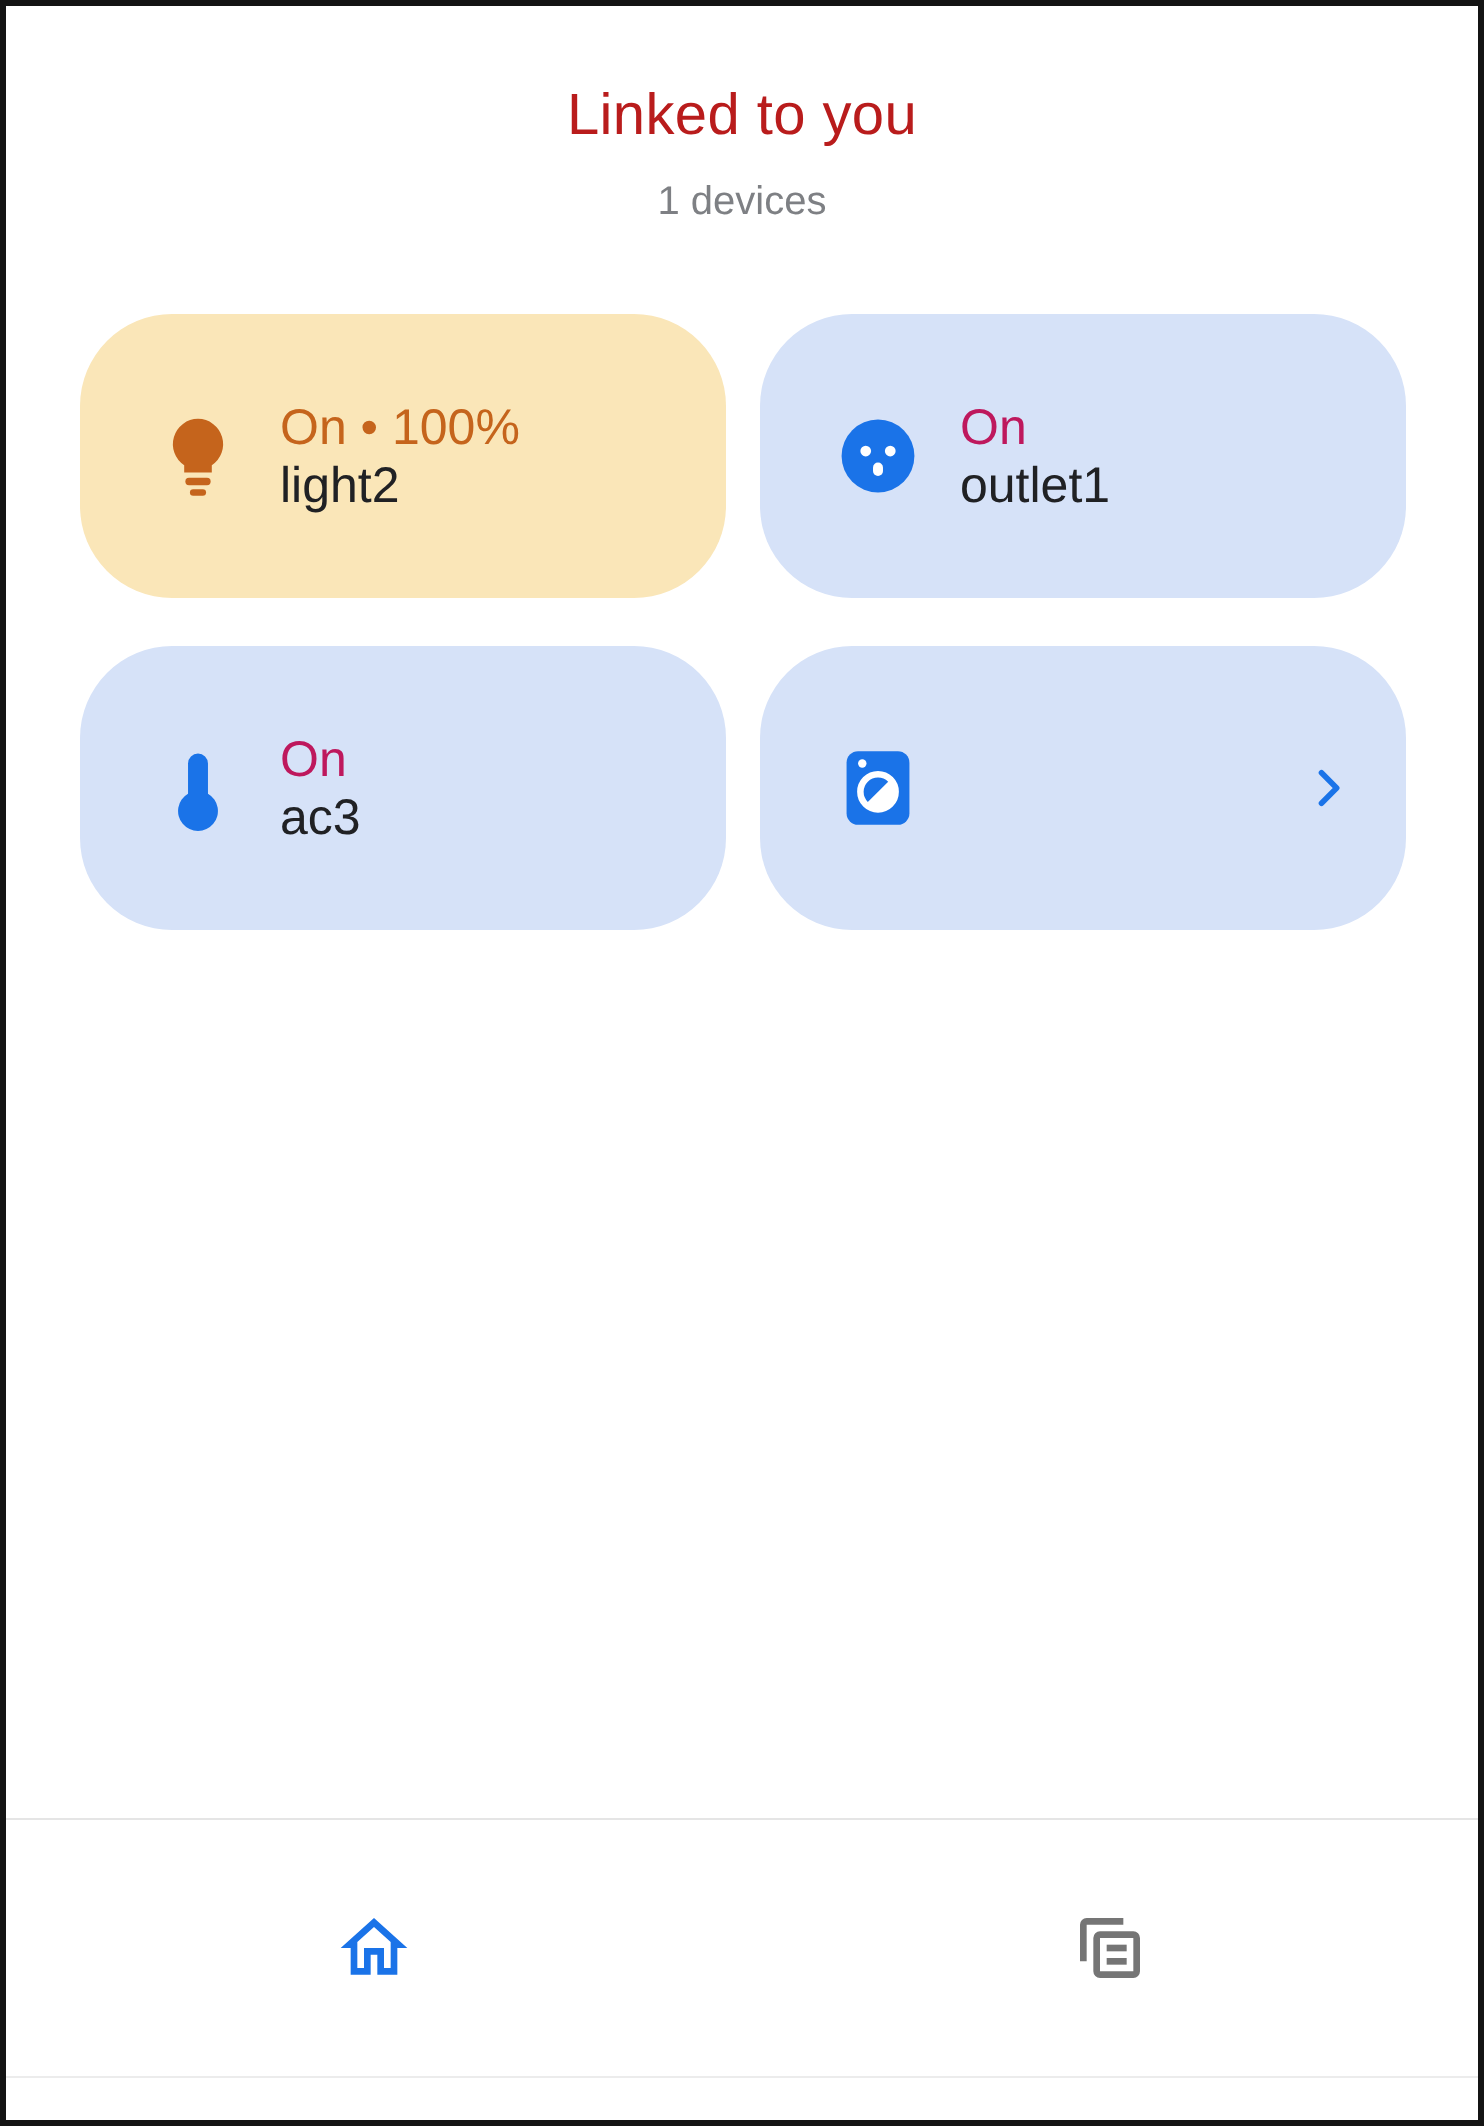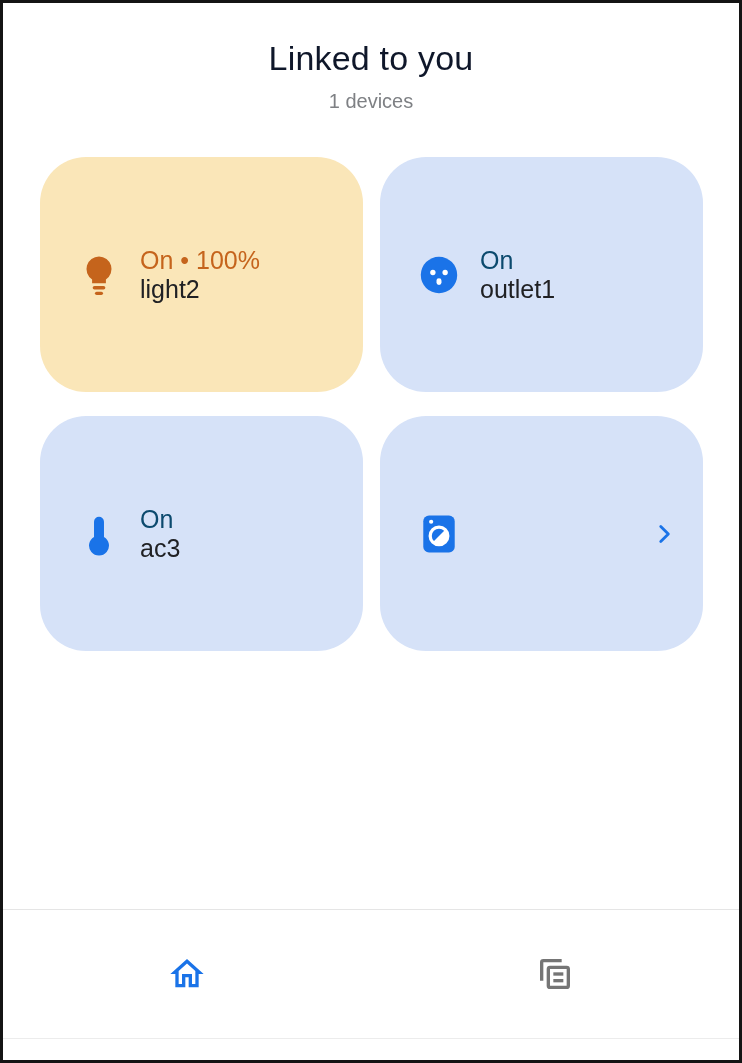--- a/index.html
+++ b/index.html
@@ -11,59 +11,59 @@
     width: 742px;
     height: 1063px;
     background: #ffffff;
     border: 3px solid #141414;
     overflow: hidden;
   }
 
   
   .header { text-align: center; padding-top: 38px; }
   .title {
-    font-size: 34px;
+    font-size: 29px;
     font-weight: 400;
-    color: #0f172a;
+    color: #b91c1c;
     line-height: 34px;
     letter-spacing: 0.2px;
   }
   .subtitle {
     margin-top: 14px;
     font-size: 20px;
     line-height: 24px;
     color: #7e8084;
   }
 
   
   .grid {
     display: grid;
     grid-template-columns: 1fr 1fr;
     column-gap: 17px;
     row-gap: 24px;
     margin: 44px 36px 0 37px;
   }
   .card {
-    height: 235px;
+    height: 142px;
     border-radius: 46px;
     display: flex;
     align-items: center;
     padding: 0 22px 0 36px;
     position: relative;
     cursor: pointer;
   }
   .card.blue  { background: #d6e2f8; }
   .card.amber { background: #fae6b8; }
 
   .dev-icon { width: 46px; height: 46px; flex: 0 0 auto; }
   .dev-icon svg { width: 100%; height: 100%; display: block; }
 
   .texts { margin-left: 18px; min-width: 0; }
   .status { font-size: 25px; line-height: 28px; font-weight: 400; }
-  .card.blue  .status { color: #0c4a6e; }
+  .card.blue  .status { color: #be185d; }
   .card.amber .status { color: #c5641c; }
   .dev-name {
     margin-top: 1px;
     font-size: 25px;
     line-height: 28px;
     color: #202124;
   }
 
   .chevron {
     position: absolute;

